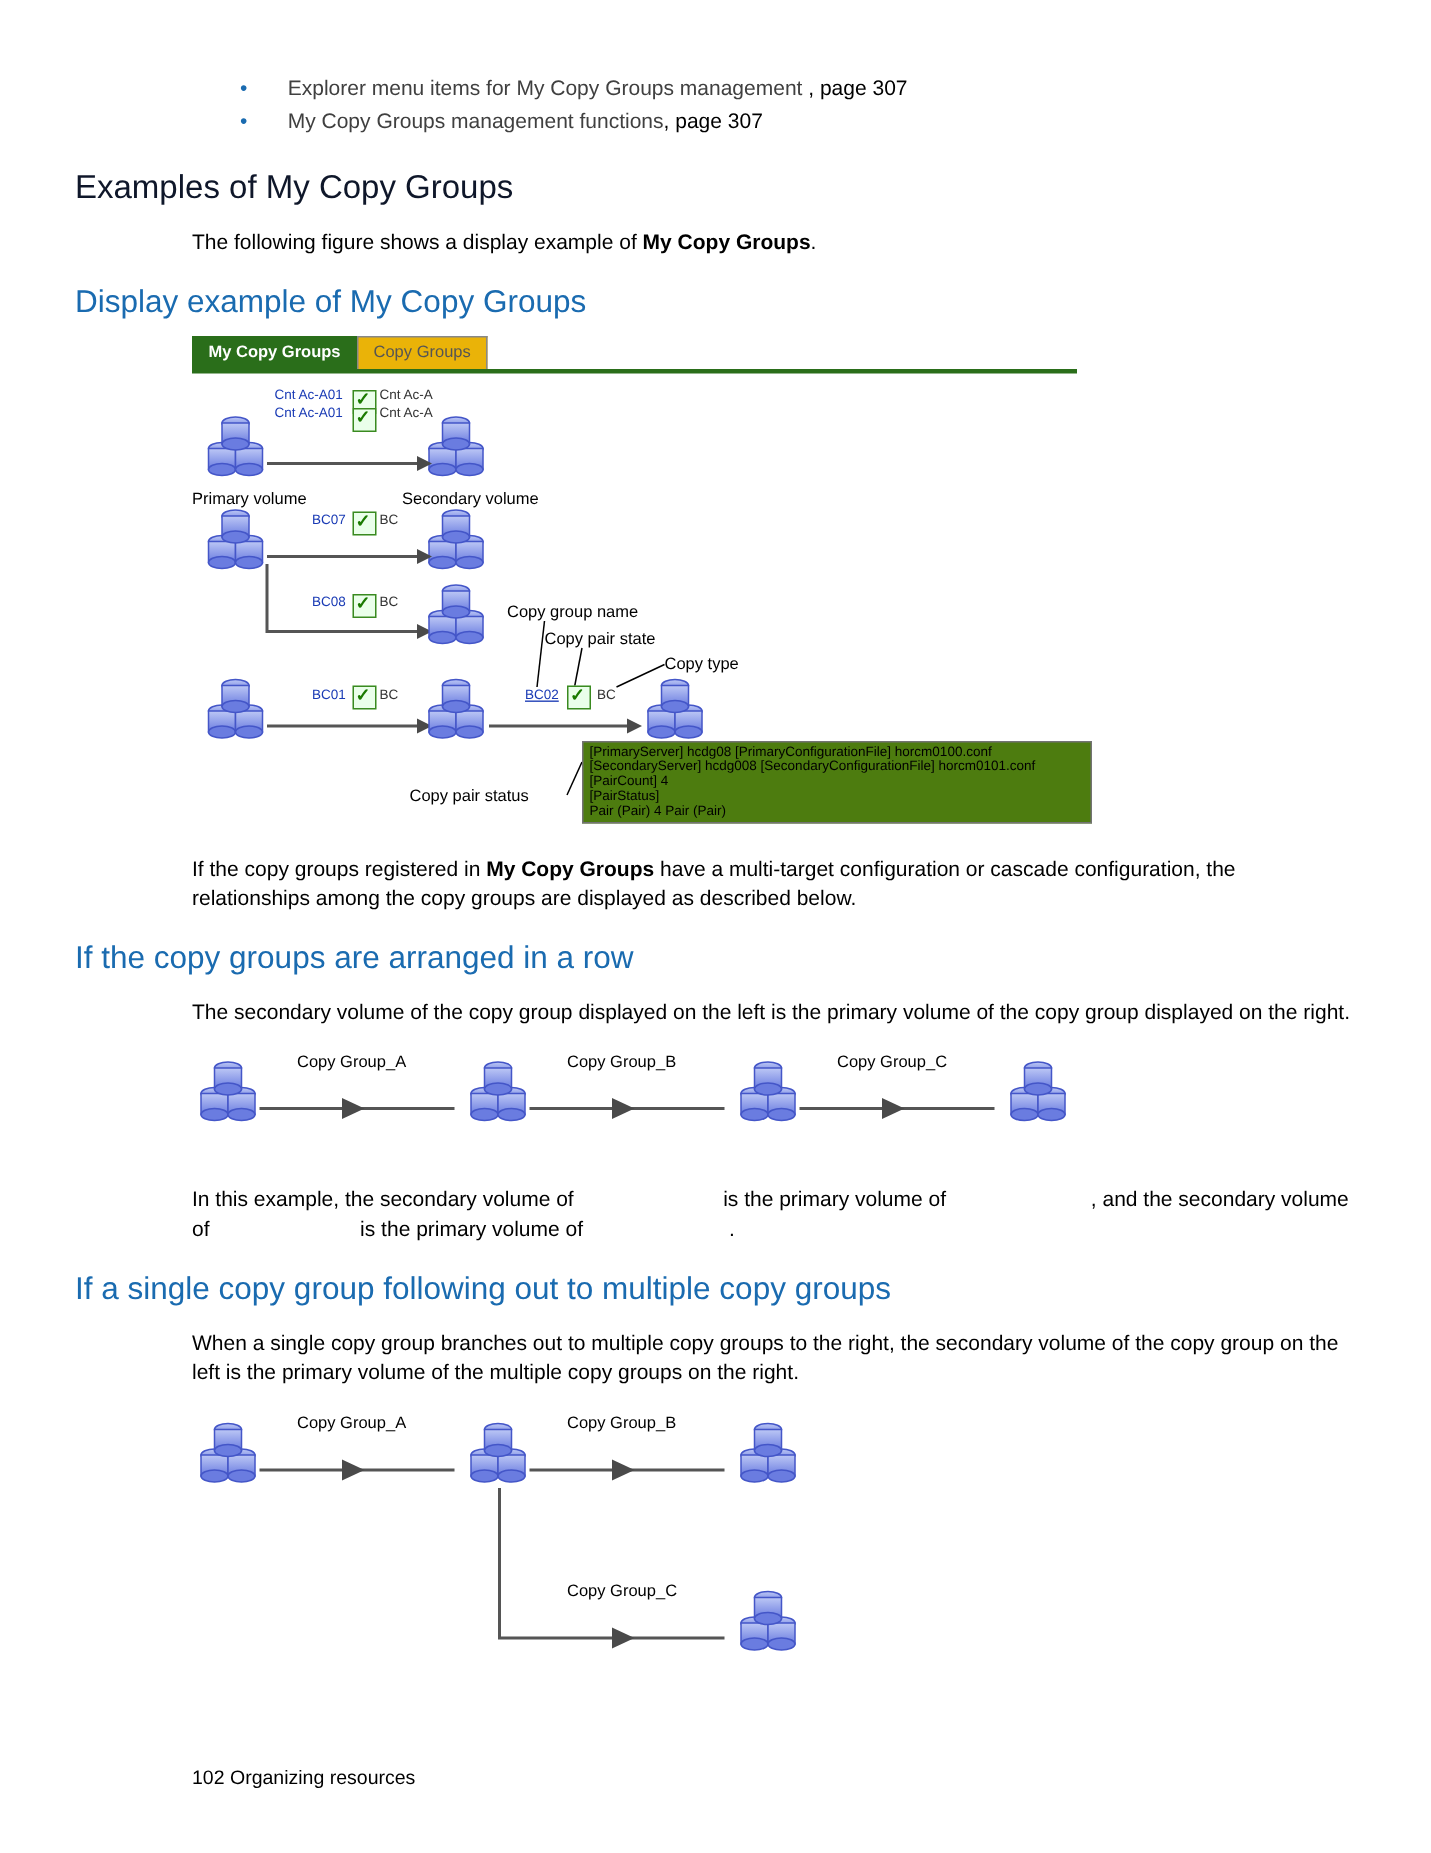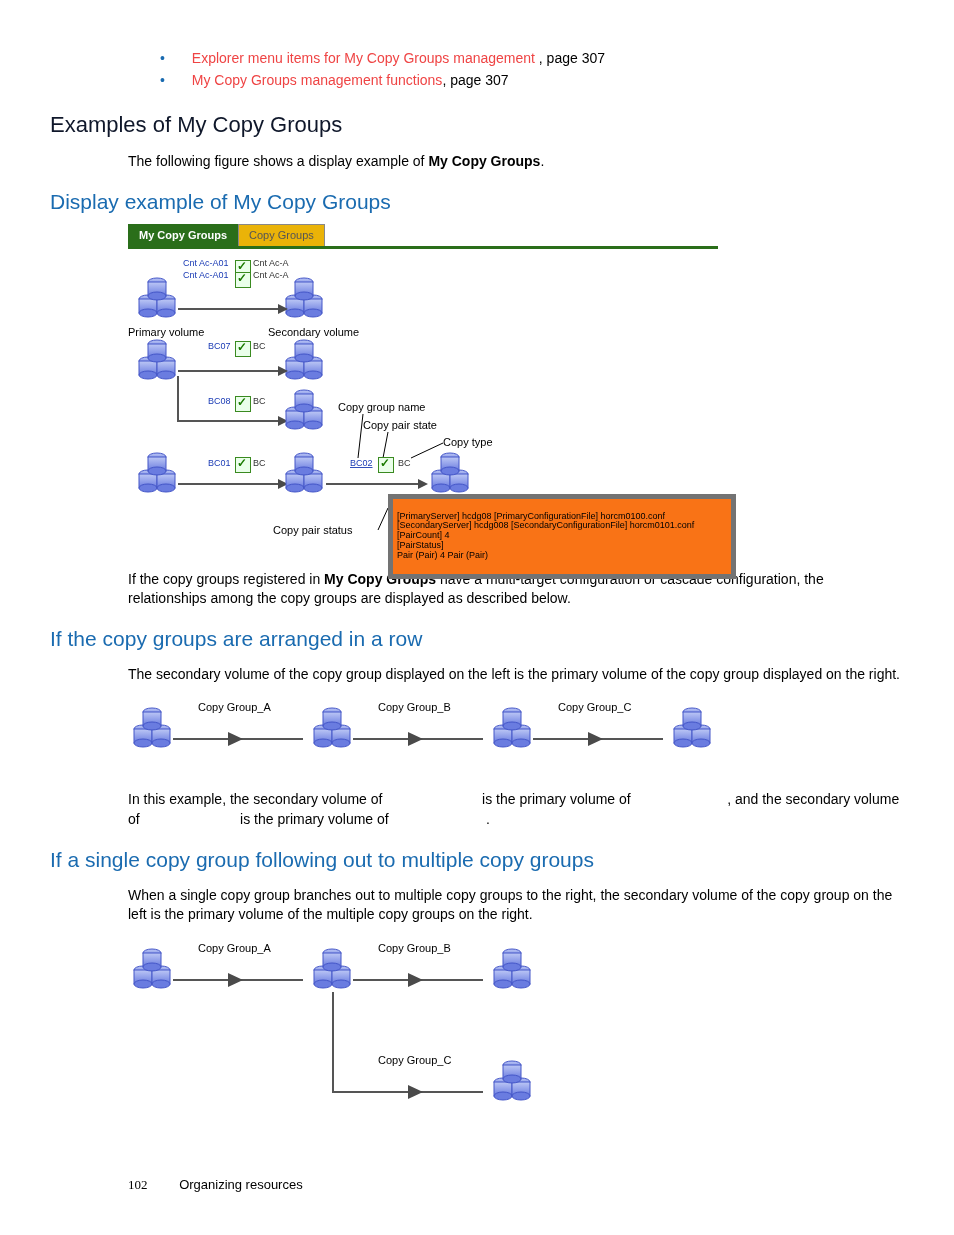--- a/index.html
+++ b/index.html
@@ -8,54 +8,54 @@
     color: #000;
     margin: 0;
     padding: 50px 50px 40px 50px;
     width: 954px;
     box-sizing: border-box;
     background: #fff;
   }
   ul.toc { margin: 0 0 24px 0; padding-left: 110px; list-style: none; }
   ul.toc li { margin-bottom: 6px; }
   ul.toc li::before { content: "•"; color: #1a6bb0; margin-right: 12px; }
-  .link { color: #ef4444; padding-left: 11px; }
+  .link { color: #404040; padding-left: 11px; }
   h2.section {
     color: #0f172a;
     font-weight: normal;
     font-size: 22px;
     margin: 20px 0 10px 0;
   }
   .para { margin-left: 78px; margin-bottom: 12px; line-height: 1.4; }
   .bold { font-weight: bold; }
   .subhead { color: #1a6bb0; font-size: 21px; margin: 18px 0 8px 0; }
   .footer { margin-top: 40px; margin-left: 78px; font-size: 13px; }
-  .footer .pn { margin-right: 28px; font-family: Liberation Serif, serif; }
+  .footer .pn { margin-right: 0; }
 
   
   .diagram { margin: 10px 0 16px 78px; position: relative; }
 
   
   .tabbar { border-bottom: 3px solid #2a6e1a; height: 22px; display: flex; width: 590px; }
   .tab { font-size: 11px; padding: 4px 10px 2px 10px; border: 1px solid #888; border-bottom: none; background: #eab308; color: #555; }
   .tab.active { background: #2a6e1a; color: #fff; font-weight: bold; border-color: #2a6e1a; }
   .arrowline { stroke: #555; stroke-width: 2; fill: none; }
   .arrowhead { fill: #4a4a4a; }
   .textsm { font-size: 11px; font-family: Arial; }
   .textxsm { font-size: 9px; font-family: Arial; }
   .check {
     display: inline-block; width: 14px; height: 14px; border:1px solid #3a8a20; background:#eaffea;
     position: relative; vertical-align: middle;
   }
   .check::after {
     content: "✓"; color: #1a7a00; font-weight: bold; font-size: 12px; position: absolute; top:-2px; left:1px;
   }
   .tooltipbox {
-    background: #f97316; border: 5px solid #737373; font-size: 9px; font-family: Arial;
-    padding: 13px 4px; line-height: 1.1; position: absolute;
+    background: #4d7c0f; border: 1px solid #737373; font-size: 9px; font-family: Arial;
+    padding: 2px 4px; line-height: 1.1; position: absolute;
   }
 
   
   .rowfig { position: relative; height: 80px; margin-left: 78px; margin-bottom: 10px; }
   .branchfig { position: relative; height: 200px; margin-left: 78px; margin-bottom: 10px; }
 </style>
 </head>
 <body>
 
 <ul class="toc">

